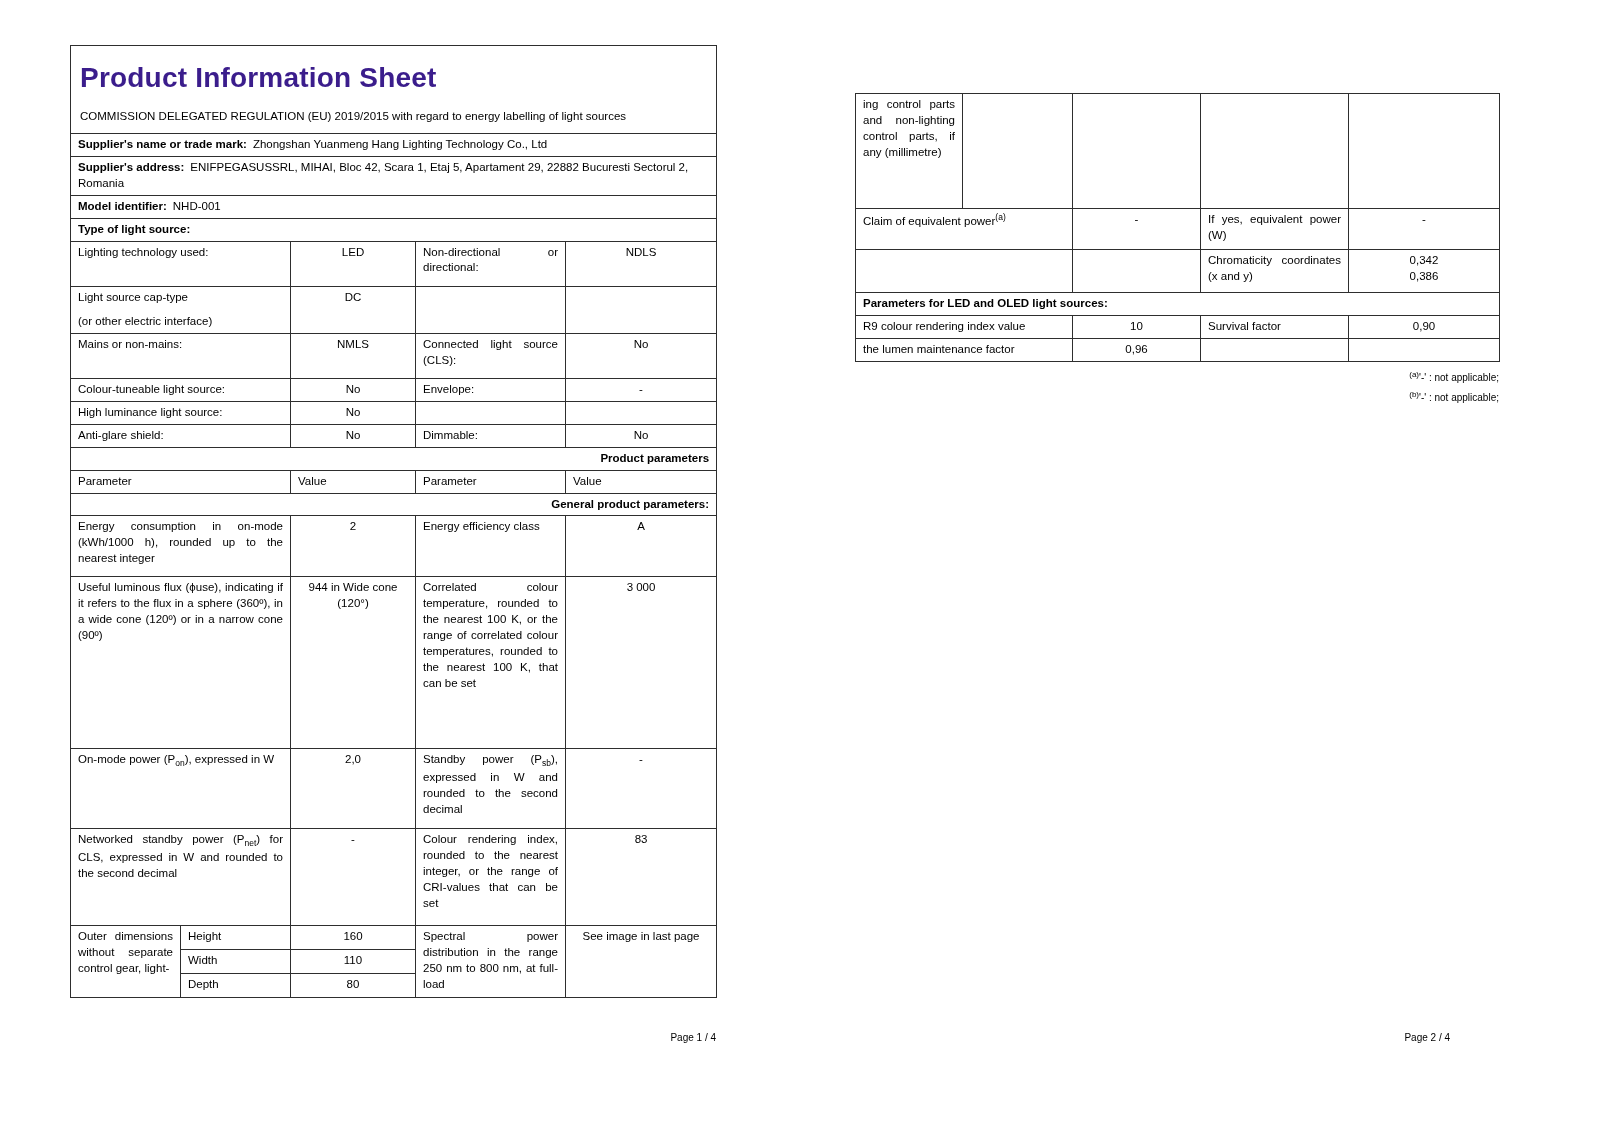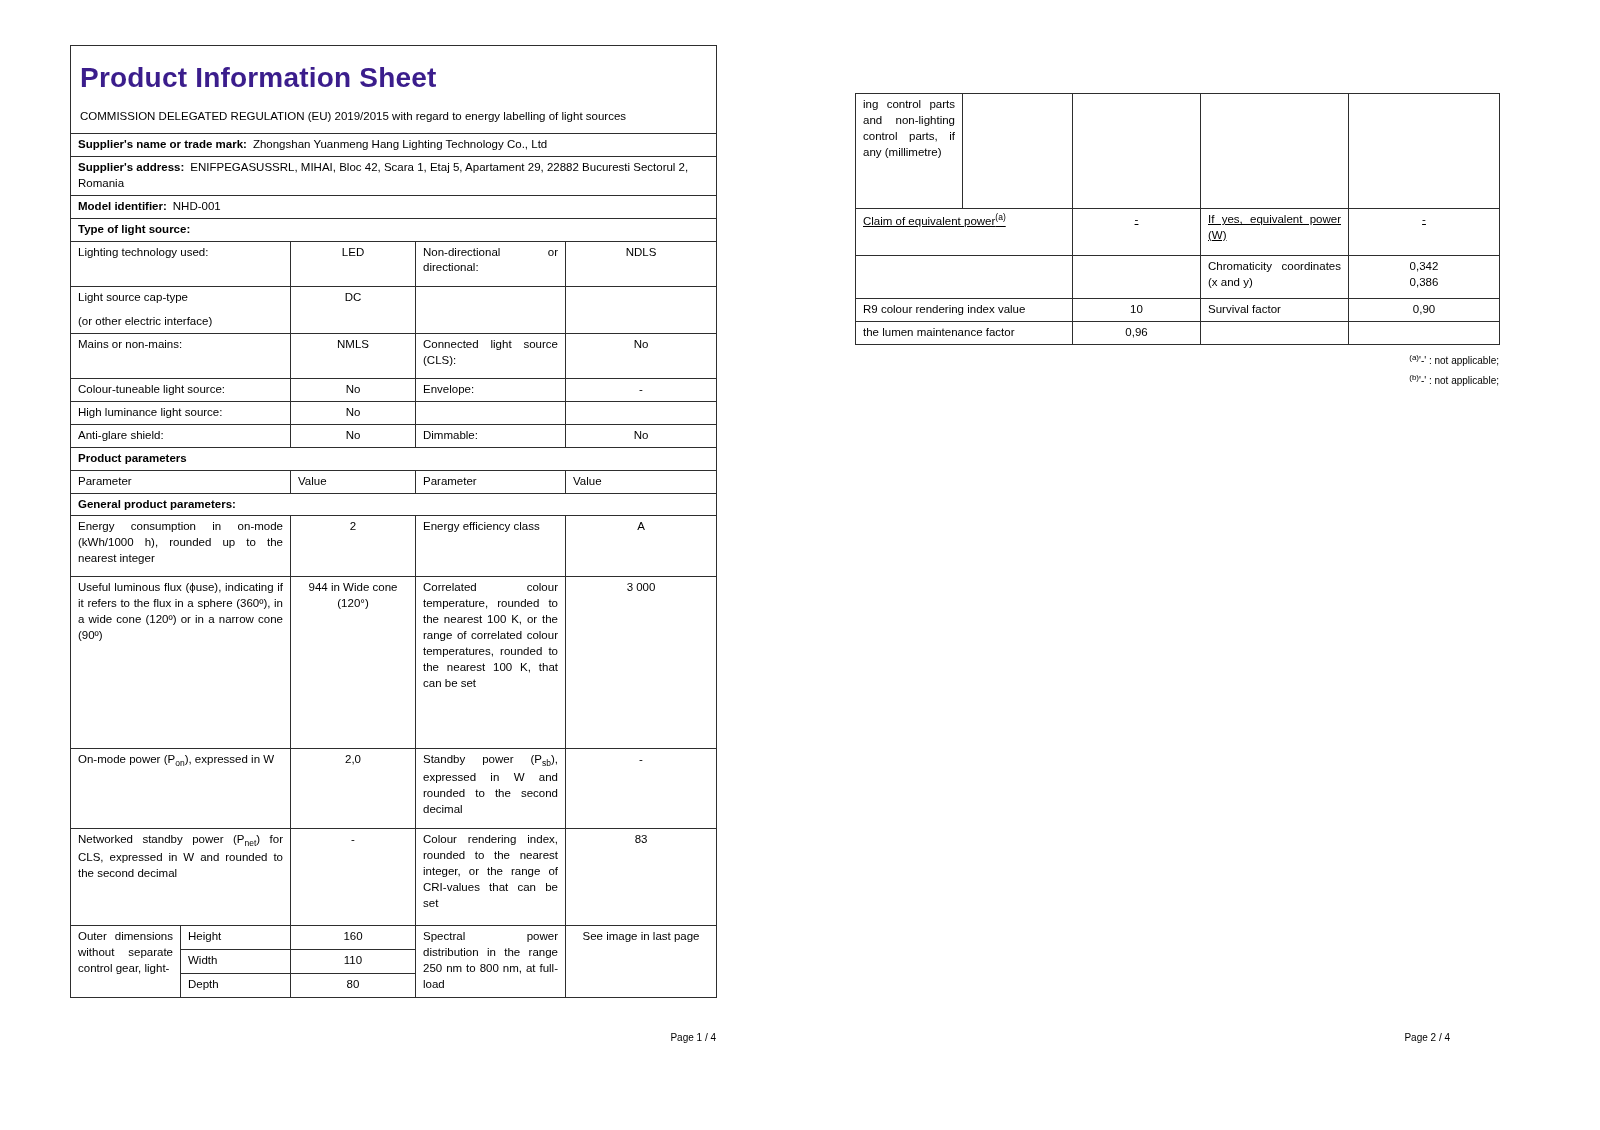--- a/index.html
+++ b/index.html
@@ -9,34 +9,34 @@
   .page { position:absolute; top:45px; }
   .page-1 { left:70px; width:646px; }
   .page-2 { left:855px; width:644px;margin-top:48px; }
   table { border-collapse:collapse; table-layout:fixed; width:100%; }
   td { border:1px solid #2e2e2e; vertical-align:top; padding:3px 7px; font-size:11.5px; line-height:1.38; overflow:hidden; }
   .title-cell { padding:13px 9px 9px; }
   .doc-title { font-size:28px; font-weight:bold; color:#3b1d8c; margin-bottom:10px; letter-spacing:.2px; }
   .regulation { font-size:11.5px; line-height:1.45; text-align:justify; }
   .lbl { font-weight:bold; margin-right:6px; }
   .section-left { font-weight:bold; text-align:left; }
-  .section-center { font-weight:bold; text-align:left; }
+  .section-center { font-weight:bold; text-align:right; }
   .pcell { text-align:justify; }
   .plain { text-align:left; }
   .vcell { text-align:center; }
   .cap-line2 { margin-top:9px; }
   sub { font-size:8.5px; }
   sup { font-size:8.5px; }
   tr.h-energy { height:61px; }
   tr.h-flux { height:172px; }
   tr.h-onmode { height:80px; }
   tr.h-net { height:97px;margin-top:32px; }
   tr.h-row2l { height:45px; }
   tr.h-cont { height:115px; }
-  tr.h-claim { height:47px;text-decoration:underline; }
+  tr.h-claim { height:41px; }
   tr.h-chroma { height:43px; }
   tr.h-dim { height:24px; }
   .footnotes { margin-top:8px; padding-left:6px; font-size:10px; }
   .footnote { margin-bottom:7px;text-align:right; }
   .footnote sup { font-size:8px; }
   .page-footer { position:absolute; top:1032px; font-size:10px; text-align:right; }
   .footer-1 { left:70px; width:646px; }
   .footer-2 { left:806px; width:644px; }
 </style>
 </head>
@@ -222,20 +222,23 @@
       <tr class="h-chroma">
         <td colspan="2"></td>
         <td></td>
         <td class="pcell">Chromaticity coordinates (x and y)</td>
         <td class="vcell">
           <div>0,342</div>
           <div>0,386</div>
         </td>
       </tr>
 
+      <tr>
+        <td colspan="5" class="section-left">Parameters for LED and OLED light sources:</td>
+      </tr>
 
       <tr>
         <td colspan="2" class="plain">R9 colour rendering index value</td>
         <td class="vcell">10</td>
         <td class="plain">Survival factor</td>
         <td class="vcell">0,90</td>
       </tr>
 
       <tr>
         <td colspan="2" class="plain">the lumen maintenance factor</td>

